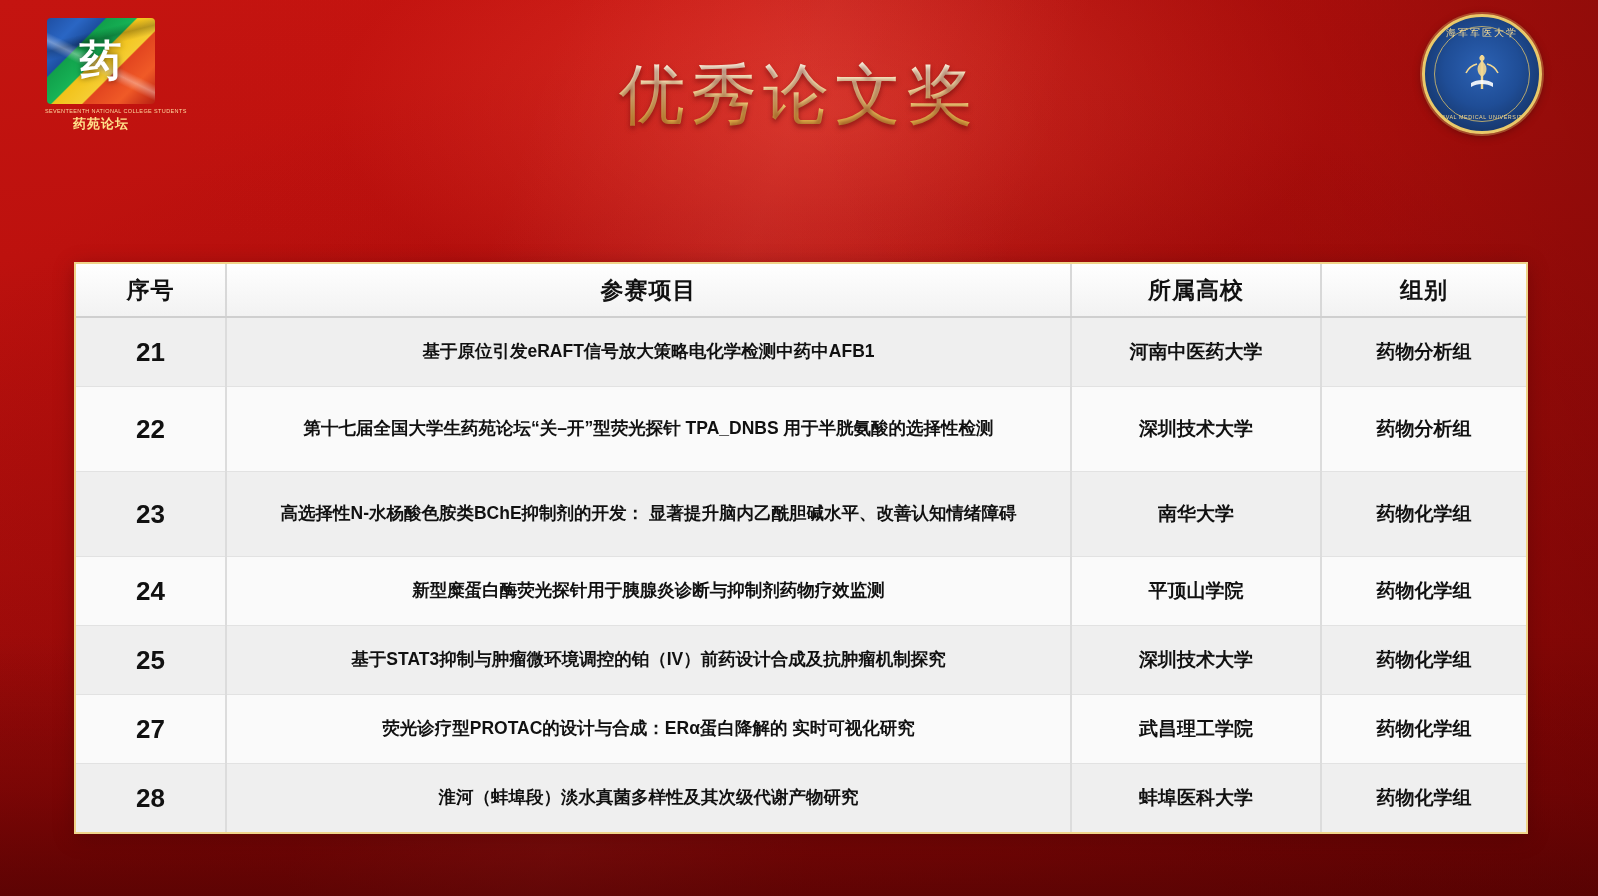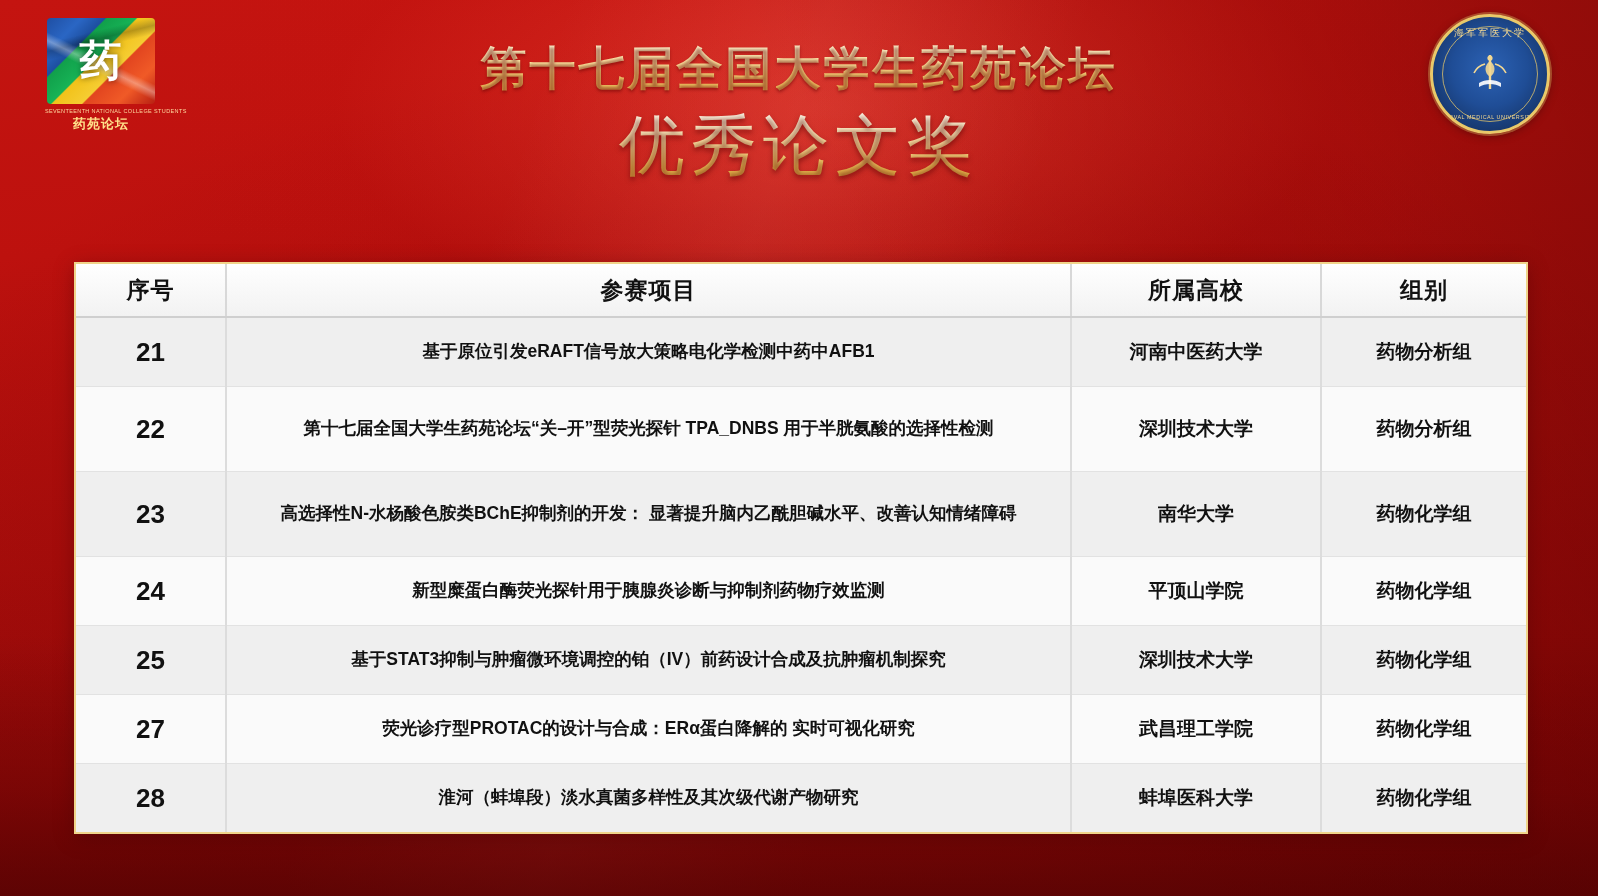--- a/index.html
+++ b/index.html
@@ -94,21 +94,21 @@
     margin-top: 1px;
     font-size: 13px;
     font-weight: 700;
     color: #ffe08a;
     letter-spacing: 1px;
   }
 
   
   .right-emblem {
     position: absolute;
-    right: 48px;
+    right: 56px;
     top: 14px;
     width: 120px;
     height: 120px;
     z-index: 5;
   }
   .right-emblem .ring {
     position: absolute;
     inset: 0;
     border-radius: 50%;
     border: 3px solid #e9c96a;
@@ -279,21 +279,20 @@
           <path d="M14 34 C20 30 30 30 36 34 L36 38 C30 34 20 34 14 38 Z" fill="#ffffff" opacity="0.9"></path>
           <circle cx="25" cy="9" r="2.6" fill="#f3d892"></circle>
           <path d="M9 24 C12 18 16 16 20 15" stroke="#f3d892" stroke-width="1.6" fill="none"></path>
           <path d="M41 24 C38 18 34 16 30 15" stroke="#f3d892" stroke-width="1.6" fill="none"></path>
         </svg>
       </div>
     </div>
   </div>
 
   <div class="title-block">
-    <div class="title-main">第十七届全国大学生药苑论坛</div>
     <div class="title-sub">优秀论文奖</div>
   </div>
 
   <div class="table-wrap">
     <table>
       <colgroup>
         <col style="width:150px">
         <col style="width:845px">
         <col style="width:250px">
         <col style="width:205px">

